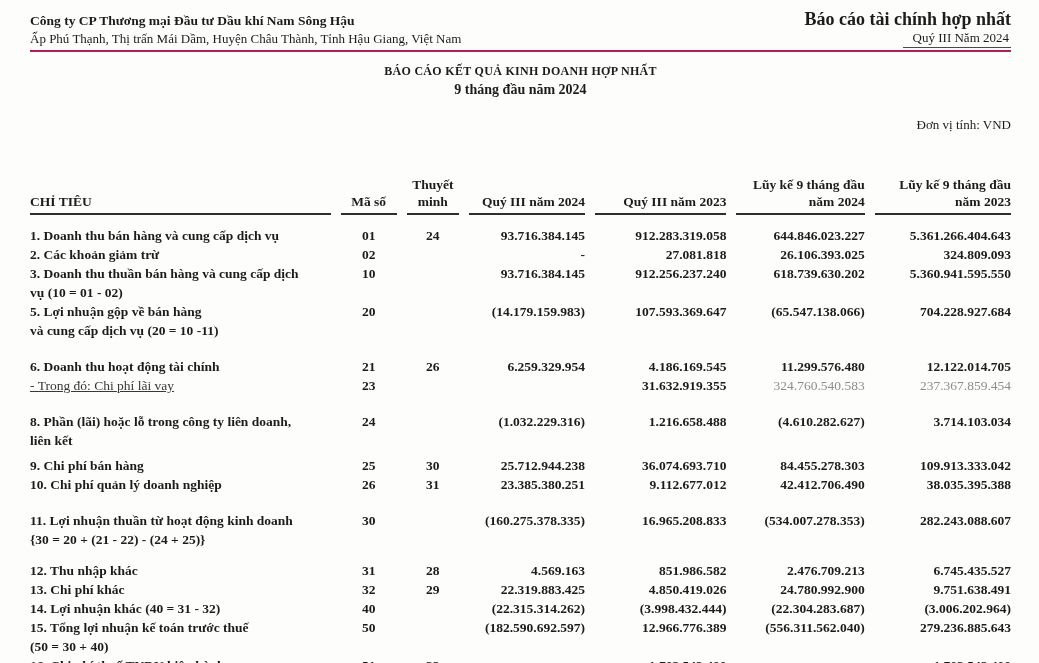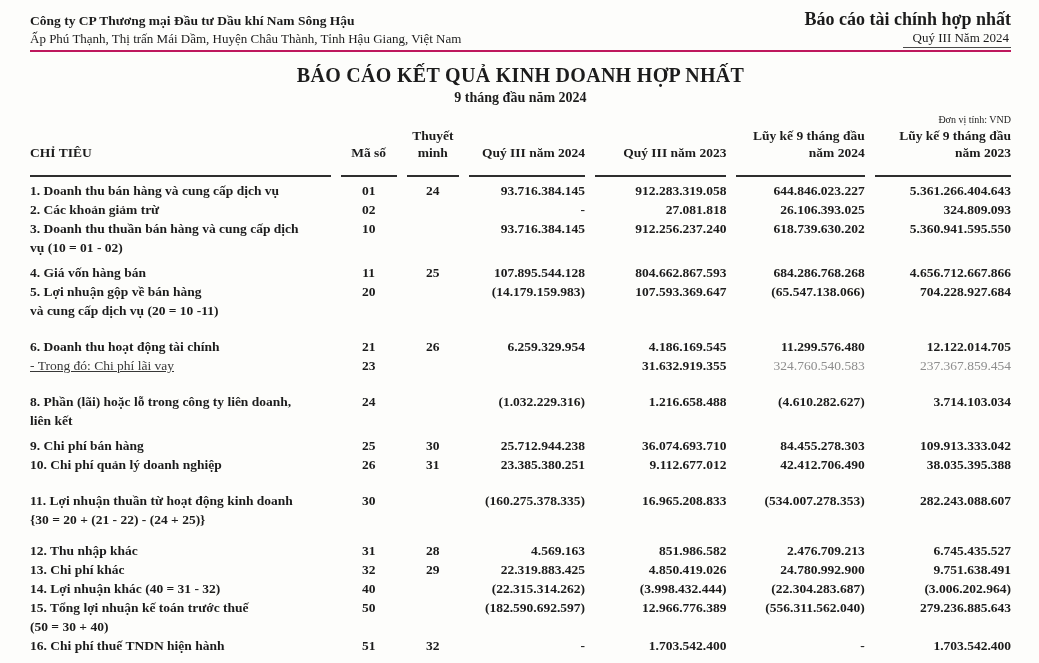--- a/index.html
+++ b/index.html
@@ -22,53 +22,53 @@
   .hdr-left .address { font-size: 13px; line-height: 18px; }
   .hdr-right { text-align: right; }
   .hdr-right .report-type { font-weight: 700; font-size: 18px; line-height: 18px; }
   .hdr-right .period {
     font-size: 13px; line-height: 17px; display: inline-block;
     border-bottom: 1.5px solid #4a4a4a; padding: 0 2px 1px 10px;
   }
 
   
   .title-block { text-align: center; margin-top: 12px; }
-  .title-main { font-weight: 700; font-size: 20px; letter-spacing: .3px; }
+  .title-main { font-weight: 700; font-size: 12px; letter-spacing: .3px; }
   .title-sub  { font-weight: 700; font-size: 14px; margin-top: 3px; }
-  .unit-line  { text-align: right; font-size: 10px; margin-top: 8px; }
+  .unit-line  { text-align: right; font-size: 13px; margin-top: 19px; }
 
   
   table.report {
     width: 100%; border-collapse: collapse; table-layout: fixed;
     margin-top: 2px;
   }
   col.c1 { width: 300px; } col.c2 { width: 66px; } col.c3 { width: 62px; }
   col.c4 { width: 126px; } col.c5 { width: 141px; } col.c6 { width: 138px; }
   col.c7 { width: 146px; }
 
   thead th {
     font-weight: 700; font-size: 13.5px; vertical-align: bottom;
     padding: 0 0 0 10px; line-height: 17px;
   }
   thead th.h-label { padding-left: 0; text-align: left; }
   thead th.h-center { text-align: center; }
   thead th.h-num { text-align: right; }
   thead .th-u {
-    display: block; border-bottom: 2.5px solid #2e2e2e; padding-bottom: 14px;
+    display: block; border-bottom: 2.5px solid #2e2e2e; padding-bottom: 3px; margin-top: 41px;
   }
   thead th.h-center .th-u { padding-left: 4px; padding-right: 4px; }
 
   tbody td {
     font-weight: 700; font-size: 13.5px; line-height: 19px;
     vertical-align: top; padding: 0 0 0 10px;
   }
   td.c-label { padding-left: 0; }
   td.c-code, td.c-note { text-align: center; }
   td.c-num { text-align: right; font-variant-numeric: tabular-nums; }
-  tbody tr:first-child td { padding-top: 4px; }
+  tbody tr:first-child td { padding-top: 11px; }
 
   .gap-sm td { padding-top: 6px; }
   .gap-md td { padding-top: 12px; }
   .gap-lg td { padding-top: 17px; }
 
   .l2:empty { display: none; }
 
   
   .sub-row .l1 { font-weight: 400; color: #383838; text-decoration: underline; }
   .sub-row .c-lk24, .sub-row .c-lk23 { font-weight: 400; color: #8d8d8d; margin-top: 10px; }
@@ -161,32 +161,20 @@
       <div class="l1">3. Doanh thu thuần bán hàng và cung cấp dịch</div>
       <div class="l2">vụ (10 = 01 - 02)</div>
     </td>
     <td class="c-code">10</td>
     <td class="c-note"></td>
     <td class="c-num c-q24">93.716.384.145</td>
     <td class="c-num c-q23">912.256.237.240</td>
     <td class="c-num c-lk24">618.739.630.202</td>
     <td class="c-num c-lk23">5.360.941.595.550</td>
   </tr>
-        <tr class="gap-sm">
-    <td class="c-label">
-      <div class="l1">4. Giá vốn hàng bán</div>
-
-    </td>
-    <td class="c-code">11</td>
-    <td class="c-note">25</td>
-    <td class="c-num c-q24">107.895.544.128</td>
-    <td class="c-num c-q23">804.662.867.593</td>
-    <td class="c-num c-lk24">684.286.768.268</td>
-    <td class="c-num c-lk23">4.656.712.667.866</td>
-  </tr>
         <tr>
     <td class="c-label">
       <div class="l1">5. Lợi nhuận gộp về bán hàng</div>
       <div class="l2">và cung cấp dịch vụ (20 = 10 -11)</div>
     </td>
     <td class="c-code">20</td>
     <td class="c-note"></td>
     <td class="c-num c-q24">(14.179.159.983)</td>
     <td class="c-num c-q23">107.593.369.647</td>
     <td class="c-num c-lk24">(65.547.138.066)</td>

